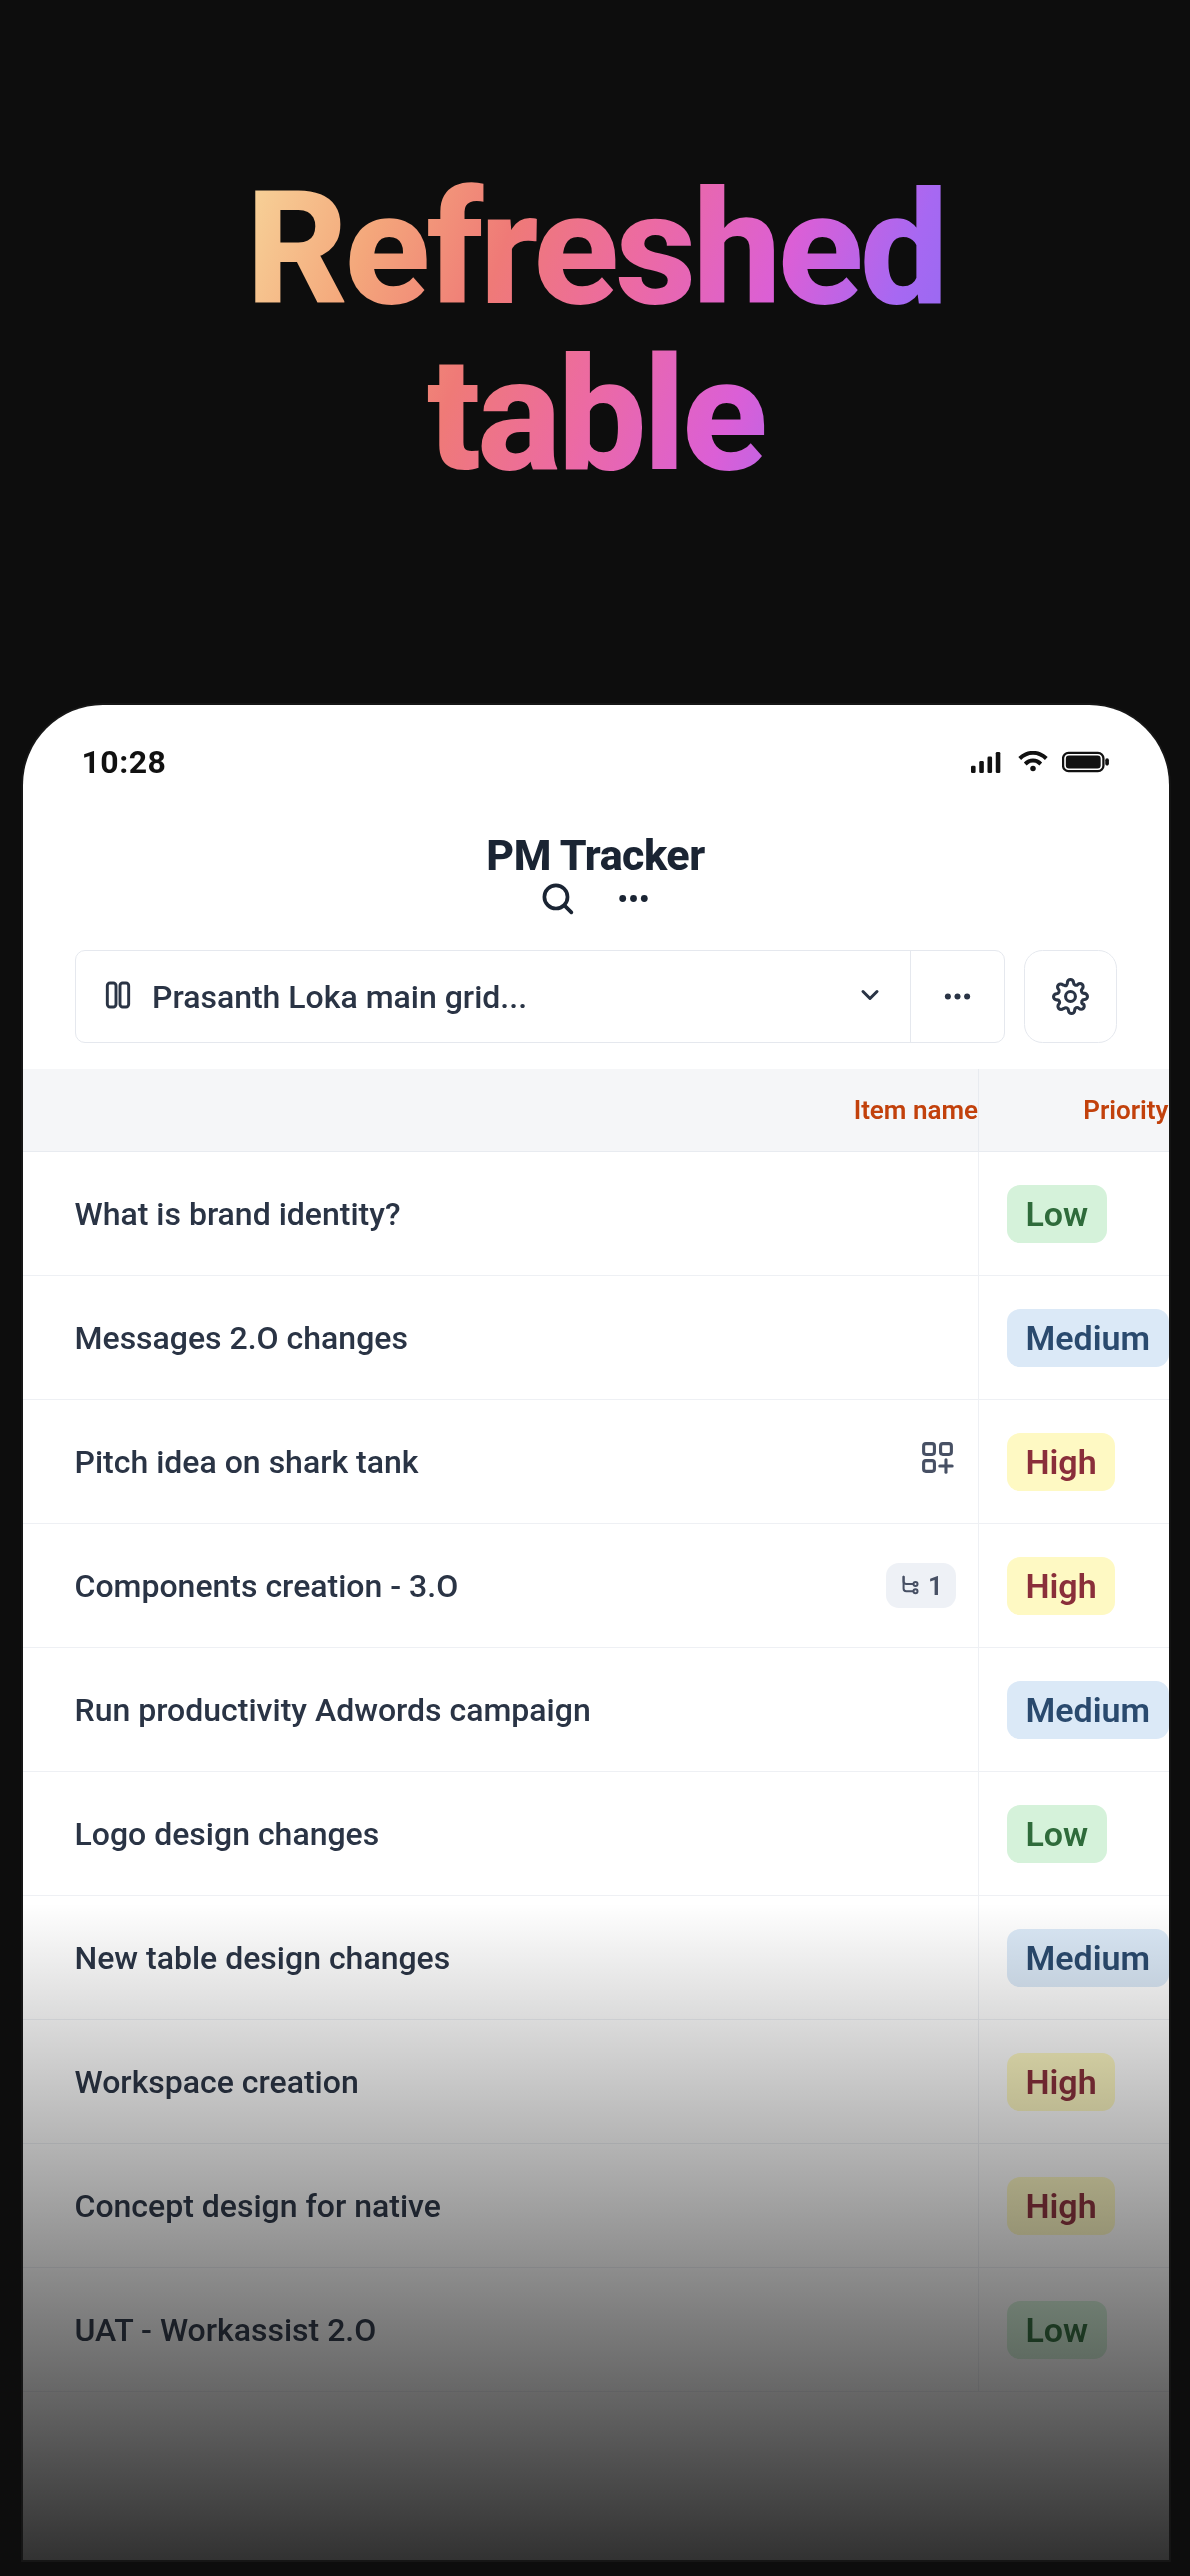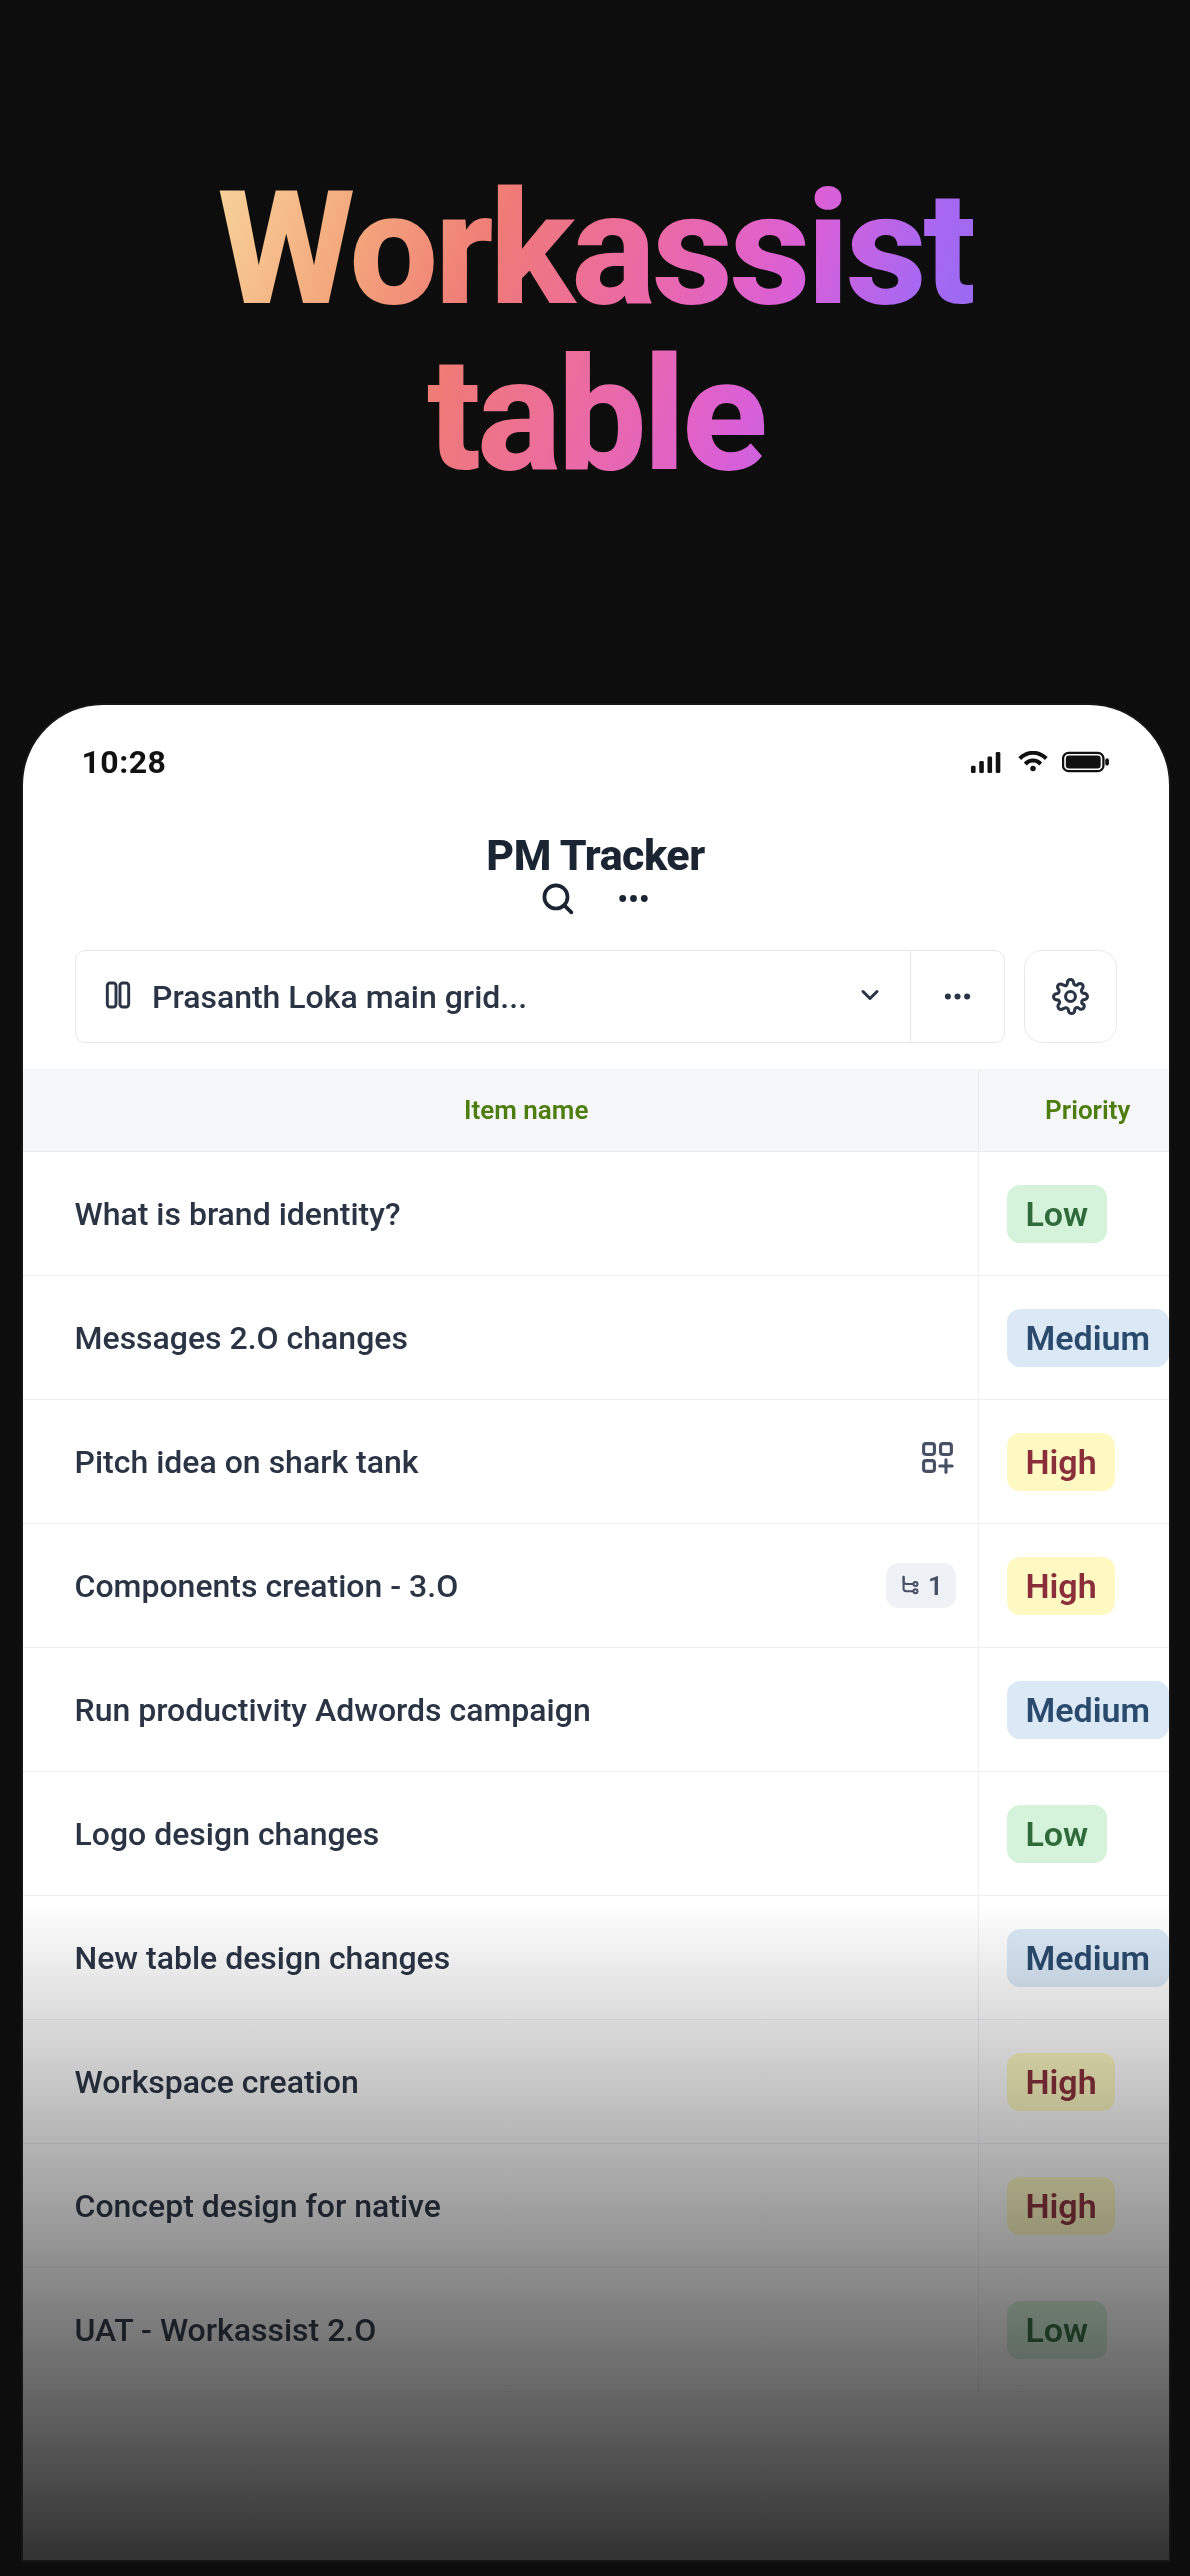--- a/index.html
+++ b/index.html
@@ -146,22 +146,22 @@
   }
 
   table.items {
     width: 100%;
     border-collapse: collapse;
   }
   thead th {
     background: #f5f6f8;
     font-size: 26px;
     font-weight: 600;
-    color: #4d7c0f;
-    text-align: center;
+    color: #c2410c;
+    text-align: right;
     padding: 26px 0 26px 52px;
     border-bottom: 0.9px solid #e8ebf0;
   }
   thead th.col-priority {
     border-left: 0.9px solid #e8ebf0;
     padding-left: 28px;
     width: 185px;
   }
   tbody td {
     padding: 0;
@@ -213,21 +213,21 @@
   }
   .pill-low    { background: #d5f2da; color: #2f6b3b; }
   .pill-medium { background: #dbe9f7; color: #2a4a6e; }
   .pill-high   { background: #fef9c3; color: #8a2f3a; }
 </style>
 </head>
 <body>
 
 <div class="hero">
   <h1>
-    <span>Workassist</span><br>
+    <span>Refreshed</span><br>
     <span>table</span>
   </h1>
 </div>
 
 <div class="phone">
 
   <div class="statusbar">
     <span class="time">10:28</span>
     <div class="right">
       <span>

